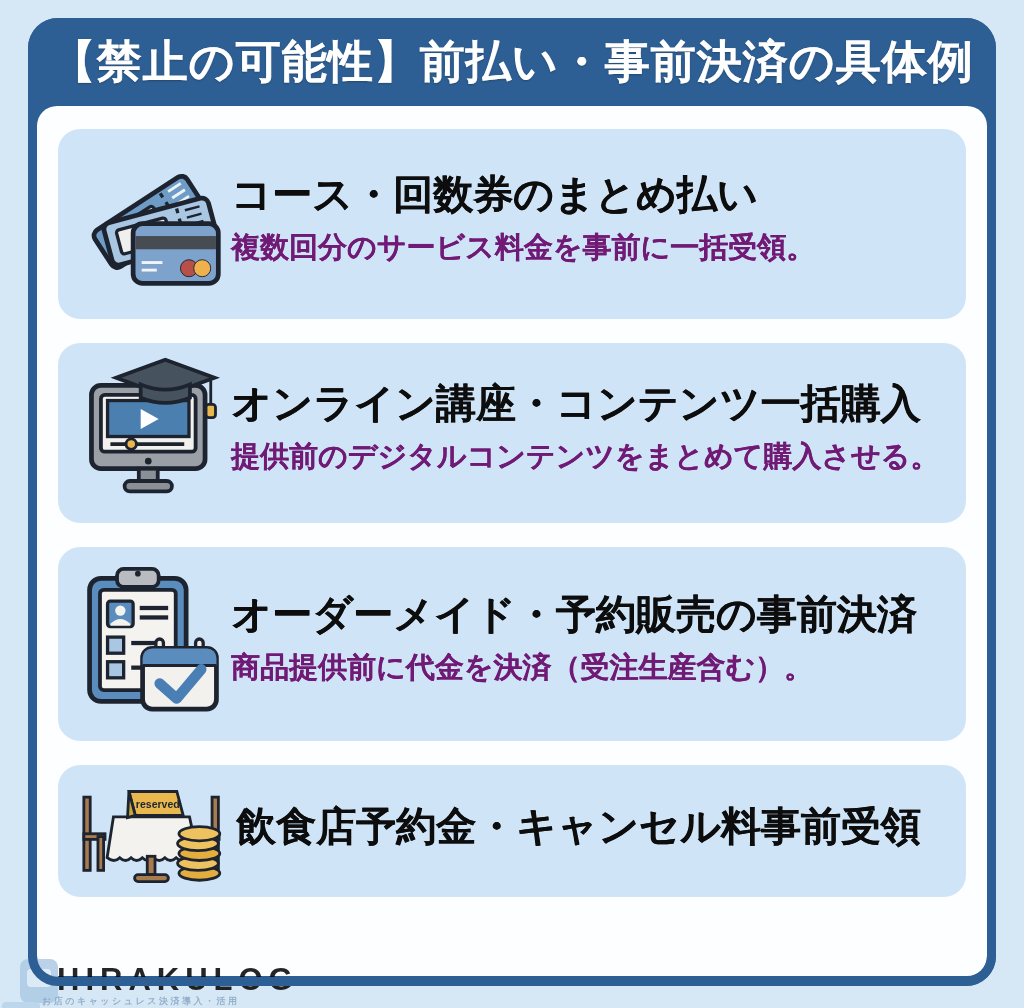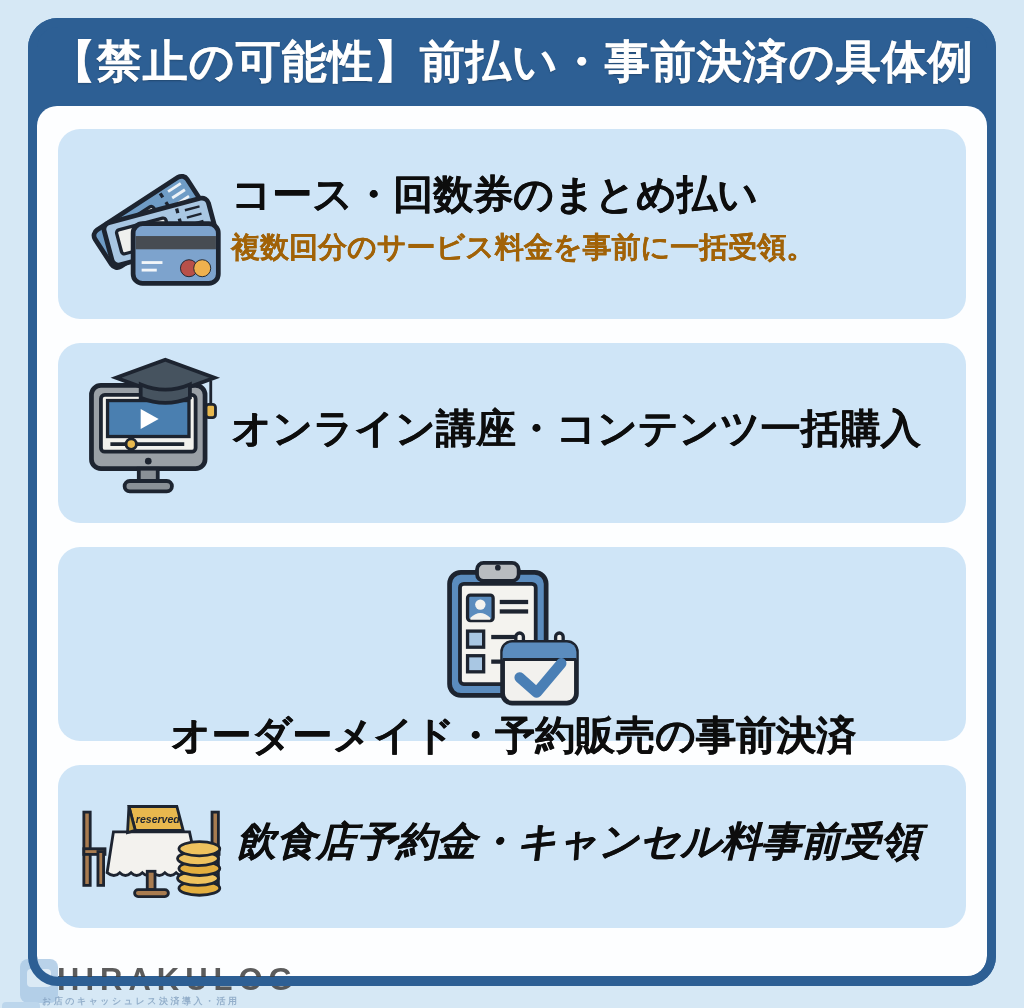--- a/index.html
+++ b/index.html
@@ -26,51 +26,51 @@
   .cards{
     position:absolute;left:37px;top:106px;width:950px;height:870px;z-index:4;
     box-sizing:border-box;padding:23px 21px;display:flex;flex-direction:column;gap:24px;
   }
   .card{
     background:#cfe5f7;border-radius:22px;display:flex;align-items:center;
     box-sizing:border-box;padding:6px 14px 17px 16px;
   }
   .card:nth-child(1){height:190px;}
   .card:nth-child(2){height:180px;}
-  .card:nth-child(3){height:194px;flex-direction:column;}
-  .card:nth-child(4){height:163px;font-style:italic;}
+  .card:nth-child(3){height:194px;}
+  .card:nth-child(4){height:132px;}
   .icon-box{
     width:157px;min-width:157px;height:100%;display:flex;align-items:center;justify-content:center;
   }
   .icon-box.wide{width:162px;min-width:162px;}
   .card-text{display:flex;flex-direction:column;justify-content:center;gap:15px;min-width:0;}
   .card-title{
     font-size:40px;font-weight:900;color:#0d0d0d;letter-spacing:0px;line-height:1.1;
     text-shadow:.6px 0 currentColor;white-space:nowrap;
   }
   .card-desc{
-    font-size:29px;font-weight:700;color:#a16207;letter-spacing:0px;line-height:1.15;
+    font-size:29px;font-weight:700;color:#701a75;letter-spacing:0px;line-height:1.15;
     text-shadow:.3px 0 currentColor;white-space:nowrap;
   }
   .frame-outline{
     position:absolute;left:28px;top:18px;width:968px;height:968px;z-index:10;
     border:9px solid #2d5f94;border-radius:30px;box-sizing:border-box;pointer-events:none;
   }
   
   .wm-icon{
     position:absolute;left:20px;top:959px;width:38px;height:44px;z-index:5;
     background:#aecbe6;border-radius:8px;opacity:.85;
   }
   .wm-icon:before{
     content:"";position:absolute;left:7px;top:10px;width:24px;height:18px;
     background:#e9f2fa;border-radius:4px;opacity:.8;
   }
   .wm-text{
     position:absolute;left:57px;top:962px;z-index:5;
-    font-size:31px;font-weight:800;letter-spacing:6px;color:#404040;opacity:.85;
+    font-size:31px;font-weight:800;letter-spacing:6px;color:#000000;opacity:.85;
     white-space:nowrap;
   }
   .wm-tagline{
     position:absolute;left:42px;top:995px;z-index:5;
     font-size:9px;font-weight:700;letter-spacing:2.5px;color:#7f9dbd;opacity:.75;
     white-space:nowrap;
   }
   .wm-sliver{
     position:absolute;left:2px;top:1002px;width:38px;height:6px;z-index:5;
     background:#bcd6ec;border-radius:4px 4px 0 0;
@@ -144,20 +144,21 @@
         <g>
           <polygon points="88,3 140,22 88,41 36,22" fill="#46535f" stroke="#1d2430" stroke-width="4"></polygon>
           <path d="M62,29 L62,43 Q88,54 114,43 L114,29 Q88,40 62,29 Z" fill="#46535f" stroke="#1d2430" stroke-width="4"></path>
           <line x1="136" y1="25" x2="136" y2="50" stroke="#1d2430" stroke-width="3"></line>
           <rect x="131" y="50" width="10" height="14" rx="3" fill="#e8b84e" stroke="#1d2430" stroke-width="3"></rect>
         </g>
       </svg>
     </div>
     <div class="card-text">
       <div class="card-title">オンライン講座・コンテンツ一括購入</div>
+      <div class="card-desc">提供前のデジタルコンテンツをまとめて購入させる。</div>
     </div>
   </div>
 
   <div class="card">
     <div class="icon-box">
       <svg width="142" height="160" viewBox="0 0 150 160">
         <rect x="8" y="16" width="102" height="130" rx="12" fill="#5b8cbe" stroke="#1d2430" stroke-width="5"></rect>
         <rect x="19" y="28" width="80" height="106" rx="4" fill="#f4f3ef" stroke="#1d2430" stroke-width="4"></rect>
         <rect x="37" y="6" width="44" height="19" rx="7" fill="#b8bcc0" stroke="#1d2430" stroke-width="4"></rect>
         <circle cx="59" cy="11" r="3" fill="#1d2430"></circle>
@@ -175,20 +176,21 @@
           <rect x="120" y="80" width="8" height="18" rx="4" fill="#f2f1ee" stroke="#1d2430" stroke-width="3.5"></rect>
           <rect x="64" y="90" width="78" height="64" rx="10" fill="#f2f1ee" stroke="#1d2430" stroke-width="5"></rect>
           <path d="M64,100 a10,10 0 0 1 10,-10 h58 a10,10 0 0 1 10,10 v8 h-78 Z" fill="#5b8cbe"></path>
           <line x1="64" y1="108" x2="142" y2="108" stroke="#1d2430" stroke-width="3"></line>
           <path d="M82,127 L100,143 L126,112" fill="none" stroke="#4a7fb5" stroke-width="11" stroke-linecap="round" stroke-linejoin="round"></path>
         </g>
       </svg>
     </div>
     <div class="card-text">
       <div class="card-title">オーダーメイド・予約販売の事前決済</div>
+      <div class="card-desc">商品提供前に代金を決済（受注生産含む）。</div>
     </div>
   </div>
 
   <div class="card">
     <div class="icon-box wide">
       <svg width="162" height="160" viewBox="0 0 230 170">
         <g stroke="#1d2430" stroke-width="4" fill="#a97c50">
           <rect x="14" y="44" width="9" height="104"></rect>
           <rect x="14" y="96" width="30" height="8"></rect>
           <rect x="34" y="100" width="8" height="48"></rect>

